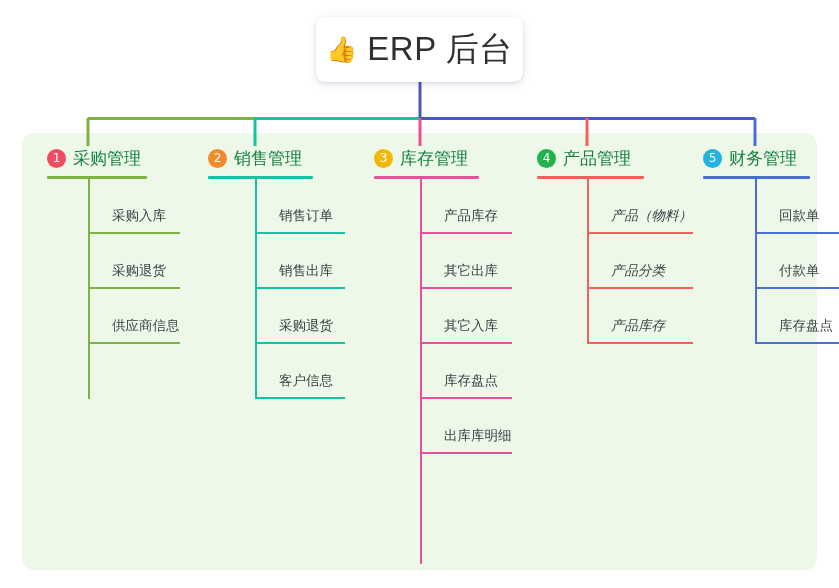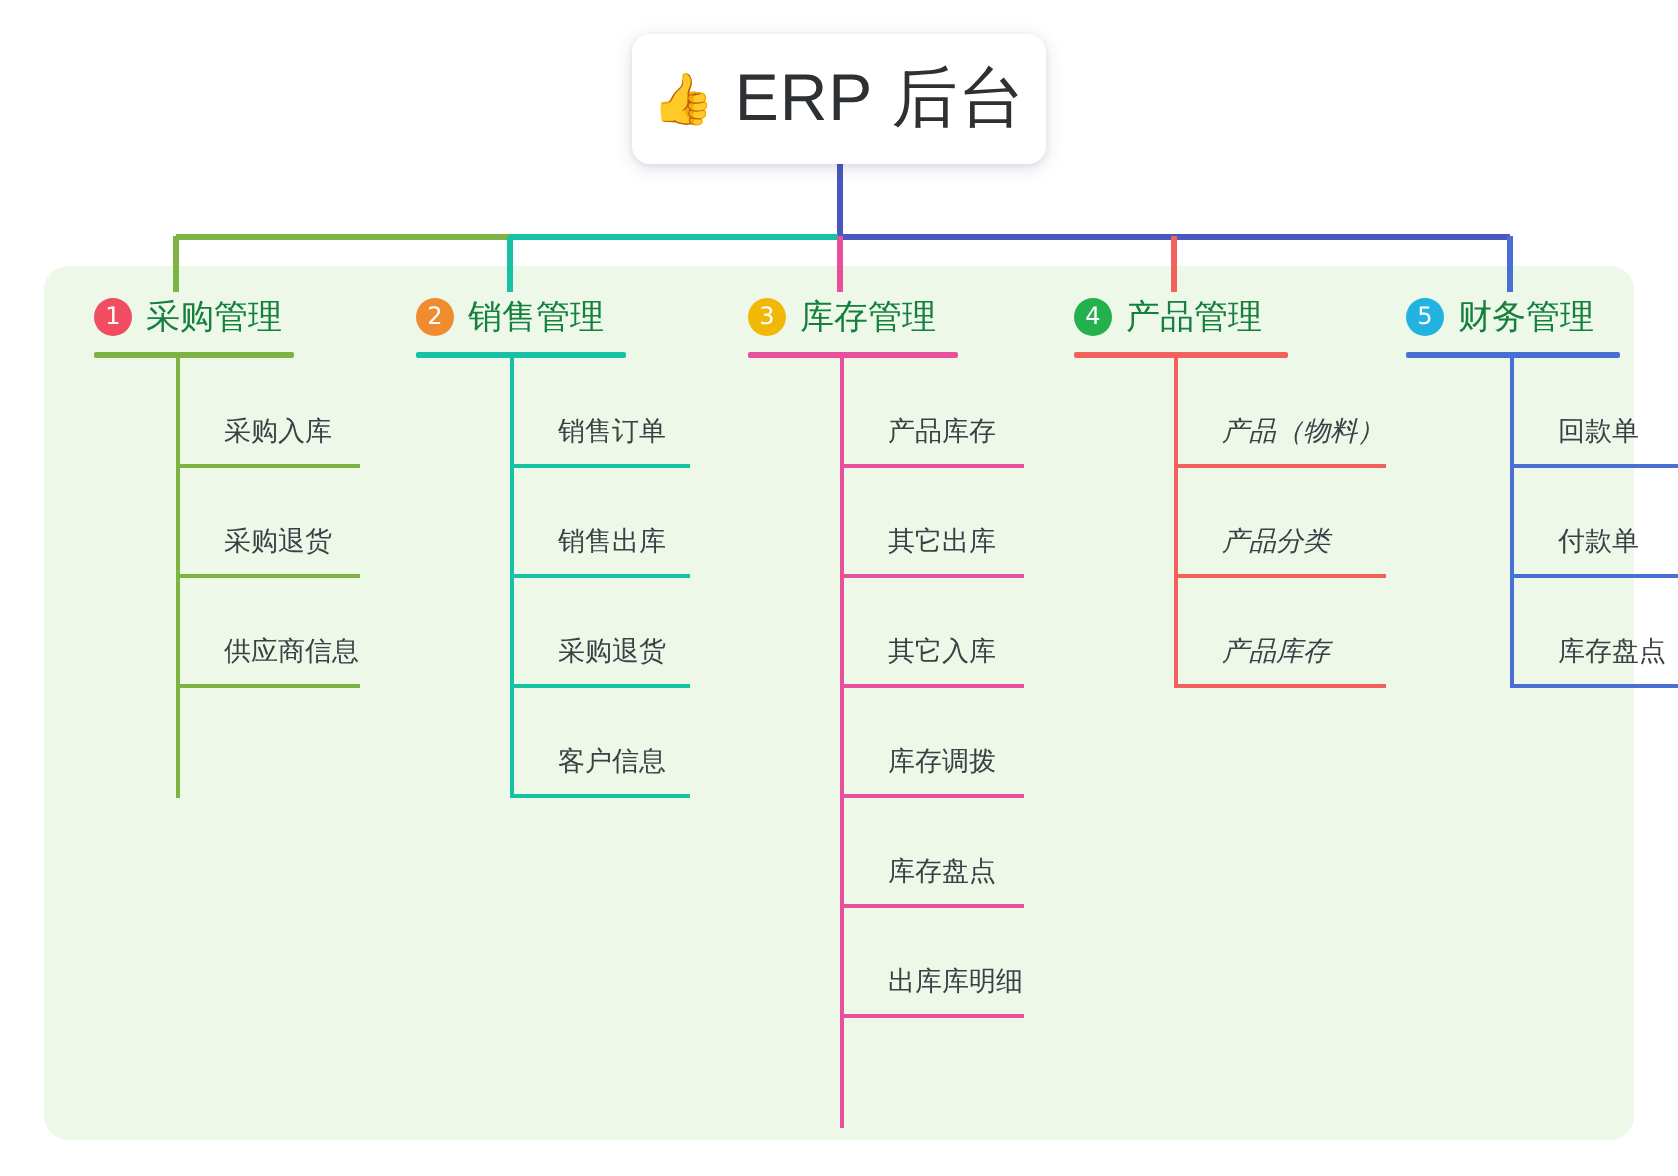--- a/index.html
+++ b/index.html
@@ -179,24 +179,20 @@
           </div>
           <div class="leaf">
             <span class="leaf-label">其它出库</span>
             <div class="leaf-rule" style="width: 92px; background: rgb(232, 80, 155);"></div>
           </div>
           <div class="leaf">
             <span class="leaf-label">其它入库</span>
             <div class="leaf-rule" style="width: 92px; background: rgb(232, 80, 155);"></div>
           </div>
           <div class="leaf">
-            <span class="leaf-label">库存调拨</span>
-            <div class="leaf-rule" style="width: 92px; background: rgb(232, 80, 155);"></div>
-          </div>
-          <div class="leaf">
             <span class="leaf-label">库存盘点</span>
             <div class="leaf-rule" style="width: 92px; background: rgb(232, 80, 155);"></div>
           </div>
           <div class="leaf">
             <span class="leaf-label">出库库明细</span>
             <div class="leaf-rule" style="width: 92px; background: rgb(232, 80, 155);"></div>
           </div>
         </div>
       </div>
       <div class="col" style="left: 537px;">

